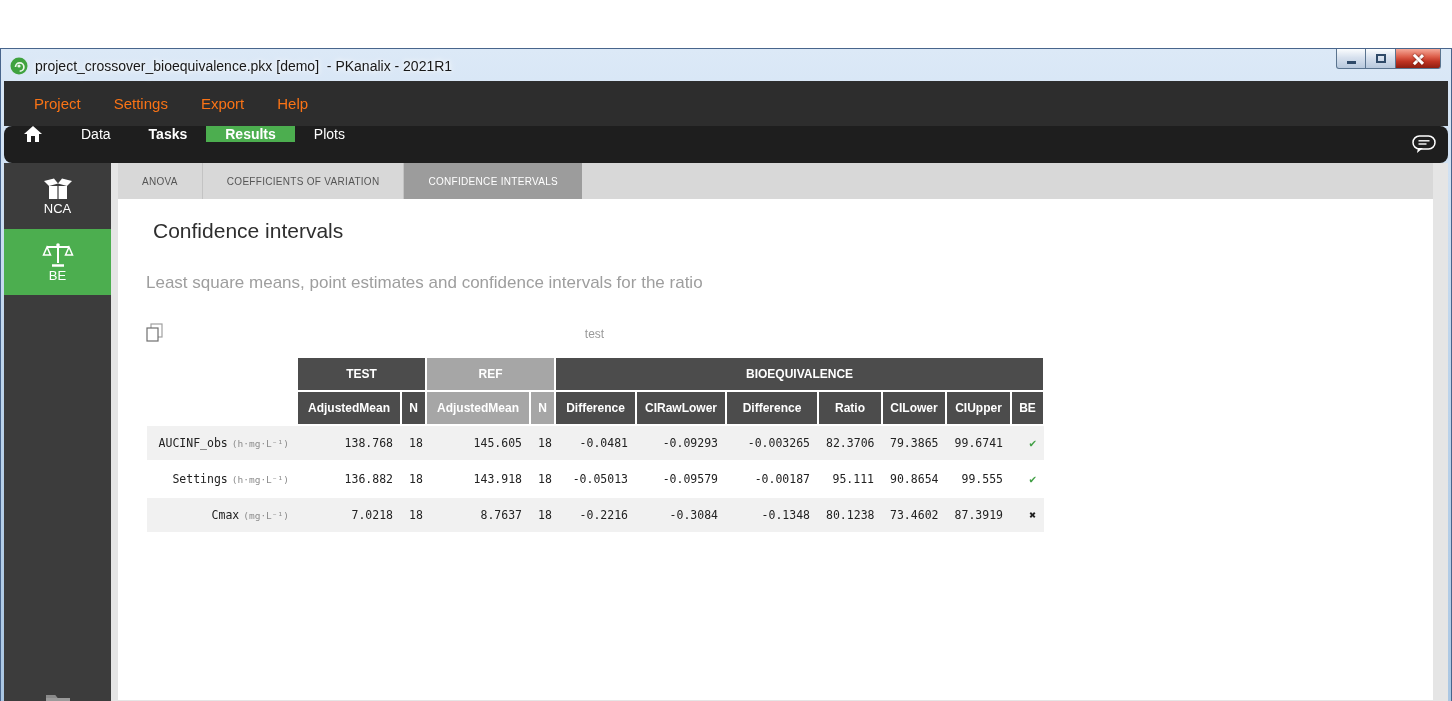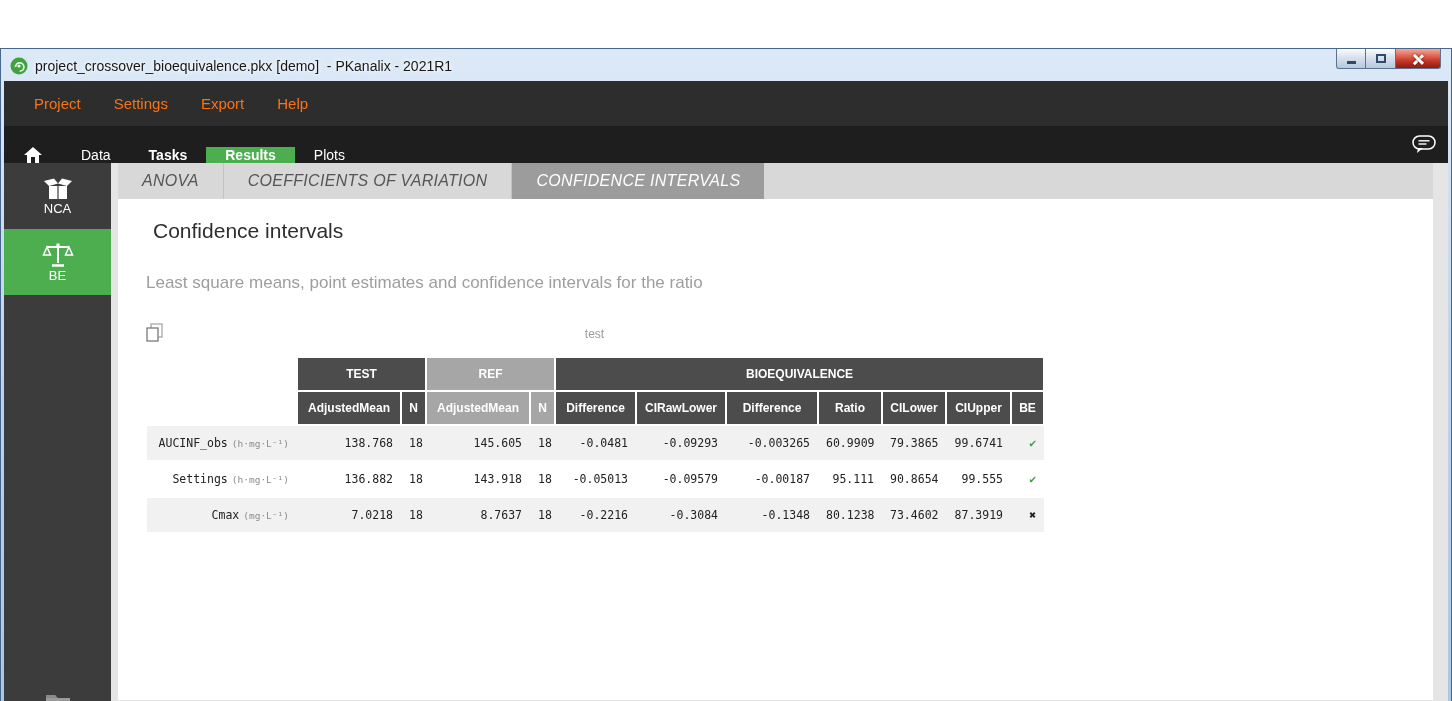--- a/index.html
+++ b/index.html
@@ -32,39 +32,39 @@
     background: #fff; box-shadow: 0 0 2px #5e0f06;
   }
   .g-close::before { transform: rotate(45deg); }
   .g-close::after { transform: rotate(-45deg); }
 
   
   .menubar { height: 45px; background: #2d2d2d; display: flex; align-items: center; padding-left: 30px; flex: none; }
   .menu-item { color: #f97316; font-size: 15px; margin-right: 33px; cursor: default; }
 
   
-  .navbar { height: 37px; background: #1e1e1e; display: flex; align-items: flex-end; flex: none; position: relative; }
+  .navbar { height: 37px; background: #1e1e1e; display: flex; align-items: flex-start; flex: none; position: relative; border-radius: 8px; }
   .nav-home { width: 58px; display: flex; align-items: center; justify-content: center; cursor: default; }
   .nav-item { display: flex; align-items: center; padding: 0 19px; color: #fff; font-size: 14px; cursor: default; }
   .nav-item.strong { font-weight: bold; }
   .nav-item.active { background: #4cae4f; font-weight: bold; }
   .nav-chat { position: absolute; right: 12px; top: 0; height: 37px; display: flex; align-items: center; cursor: default; }
 
   
   .main { flex: 1; display: flex; background: #e5e5e5; min-height: 0; }
 
   .sidebar { width: 107px; background: #3c3c3c; display: flex; flex-direction: column; flex: none; }
   .side-item { height: 66px; display: flex; flex-direction: column; align-items: center; justify-content: center; color: #fff; font-size: 13px; cursor: default; }
   .side-item.active { background: #4cae4f; }
   .side-spacer { flex: 1; }
   .side-folder { height: 62px; display: flex; align-items: center; justify-content: center; cursor: default; }
 
   .content { flex: 1; display: flex; flex-direction: column; padding: 0 15px 33px 7px; min-width: 0; }
   .tabstrip { height: 36px; background: #d8d8d8; display: flex; flex: none; }
-  .tab { display: flex; align-items: center; padding: 0 24px; font-size: 16px; letter-spacing: 0.3px; color: #555; border-right: 1px solid #c3c3c3; cursor: default; font-style: italic; }
+  .tab { display: flex; align-items: center; padding: 0 24px; font-size: 10px; letter-spacing: 0.3px; color: #555; border-right: 1px solid #c3c3c3; cursor: default; }
   .tab.active { background: #9c9c9c; color: #fff; border-right: none; }
 
   .panel { flex: 1; background: #ffffff; padding: 12px 0 0 28px; overflow: hidden; }
   .panel-title { font-size: 21px; font-weight: 400; color: #2e2e2e; margin: 8px 0 0 7px; }
   .panel-subtitle { font-size: 17px; color: #9e9e9e; margin: 30px 0 0 0; }
 
   .caption-row { position: relative; width: 897px; margin-top: 30px; height: 20px; }
   .copy-btn { position: absolute; left: 0; top: 0; background: none; border: none; cursor: pointer; padding: 0; }
   .table-caption { position: absolute; left: 0; right: 0; text-align: center; top: 4px; font-size: 12px; color: #9a9a9a; }
 
@@ -228,21 +228,21 @@
           <tbody>
             <tr>
               <td class="param"><span>AUCINF_obs</span><span class="unit">(h·mg·L⁻¹)</span></td>
               <td>138.768</td>
               <td class="ncol">18</td>
               <td>145.605</td>
               <td class="ncol">18</td>
               <td>-0.0481</td>
               <td>-0.09293</td>
               <td>-0.003265</td>
-              <td>60.9909</td>
+              <td>82.3706</td>
               <td>79.3865</td>
               <td>99.6741</td>
               <td class="be" data-status="pass">✔</td>
             </tr>
             <tr>
               <td class="param"><span>Settings</span><span class="unit">(h·mg·L⁻¹)</span></td>
               <td>136.882</td>
               <td class="ncol">18</td>
               <td>143.918</td>
               <td class="ncol">18</td>

